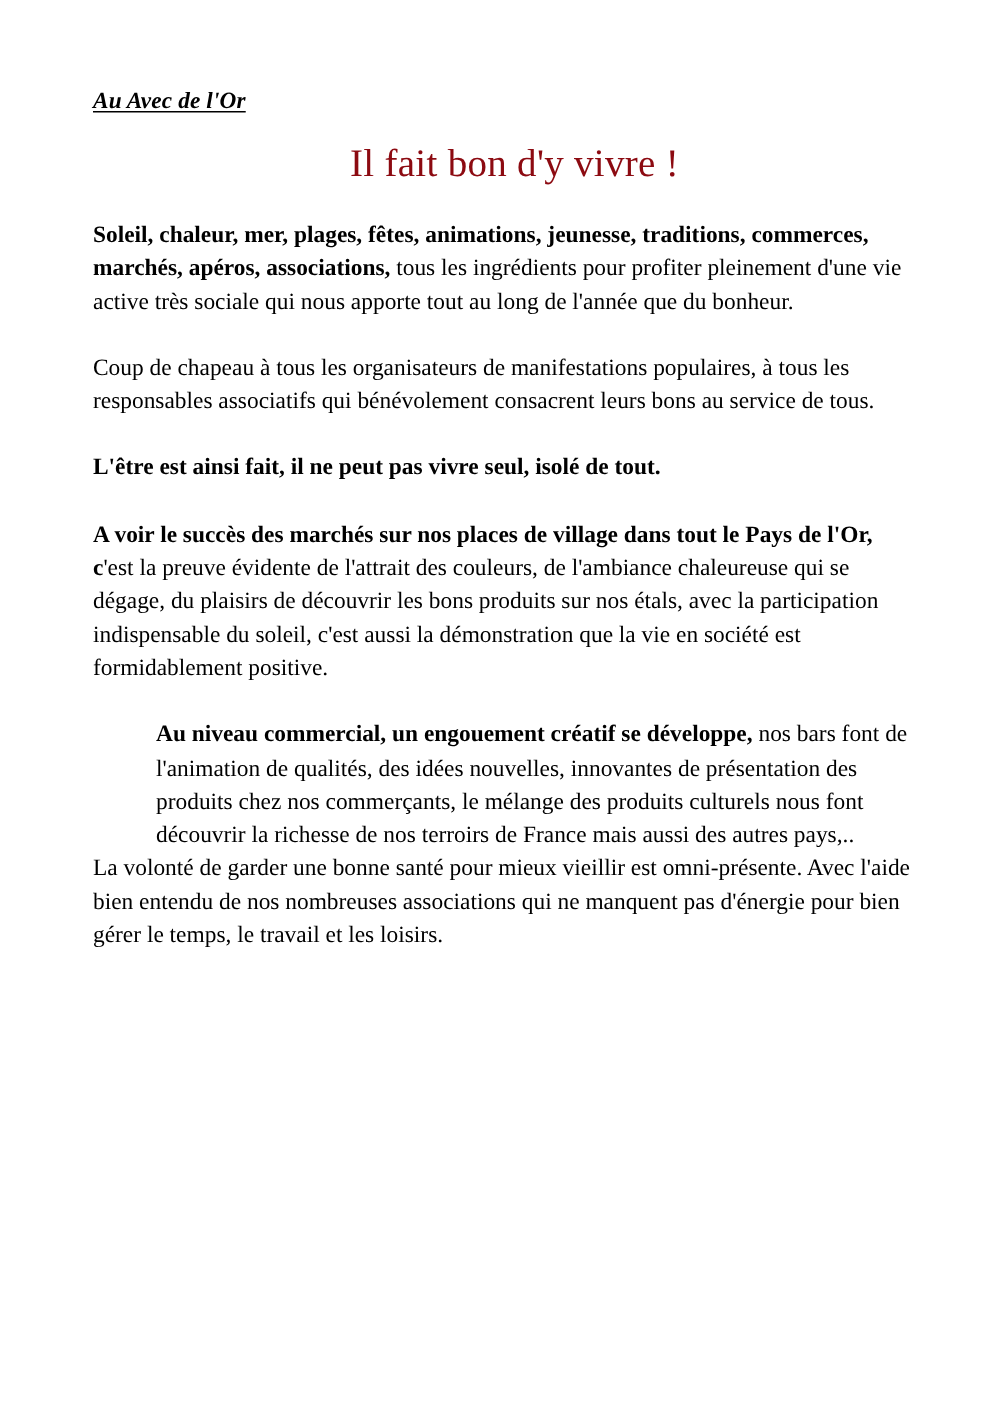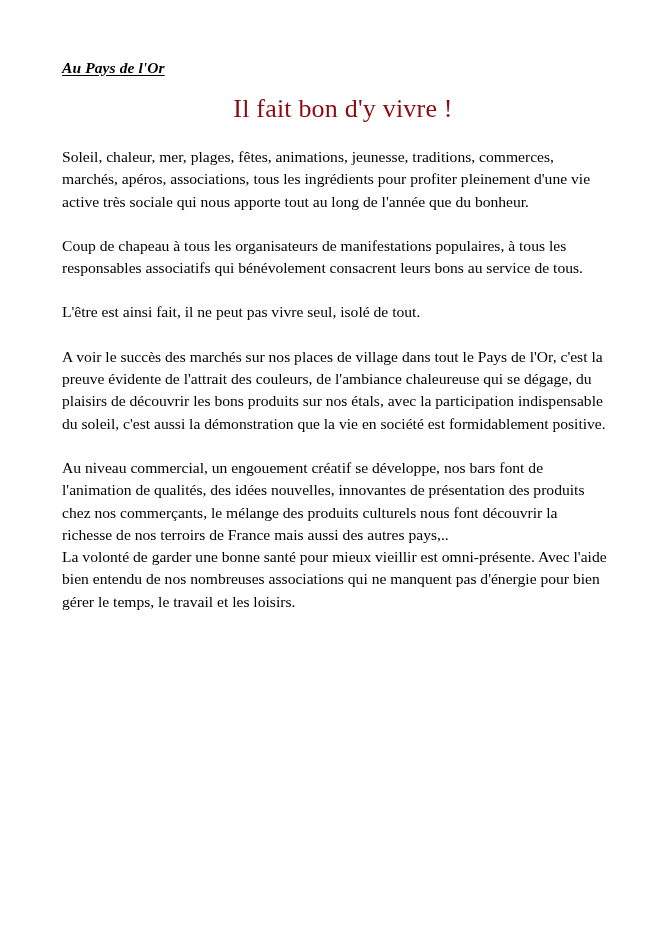--- a/index.html
+++ b/index.html
@@ -54,39 +54,40 @@
   }
   .para {
     font-size: 15.6px;
     line-height: 22.3px;
     margin: 0 0 22px 0;
     text-align: left;
     white-space: pre-wrap;
   }
   .para.tight {
     margin-bottom: 0;
+    margin-left: 42px;
   }
   .para:last-child {
     margin-bottom: 0;
   }
   .b {
-    font-weight: normal;
+    font-weight: bold;
   }
   .spacer-first {
     height: 14px;
   }
 </style>
 </head>
 <body>
 
 <div class="page">
   <div class="content">
 
     <p class="kicker-wrap">
-      <span class="kicker">Au Pays de l'Or</span>
+      <span class="kicker">Au Avec de l'Or</span>
     </p>
 
     <h1 class="doc-title">Il fait bon d'y vivre !</h1>
 
     <div class="spacer-first"></div>
 
     <p class="para"><span class="b">Soleil, chaleur, mer, plages, fêtes, animations, jeunesse, traditions, commerces, marchés, apéros, associations,</span><span> tous les ingrédients pour profiter pleinement d'une vie active très sociale qui nous apporte tout au long de l'année que du bonheur.</span></p>
 
     <p class="para"><span>Coup de chapeau à tous les organisateurs de manifestations populaires, à tous les responsables associatifs qui bénévolement consacrent leurs bons au service de tous.</span></p>
 

